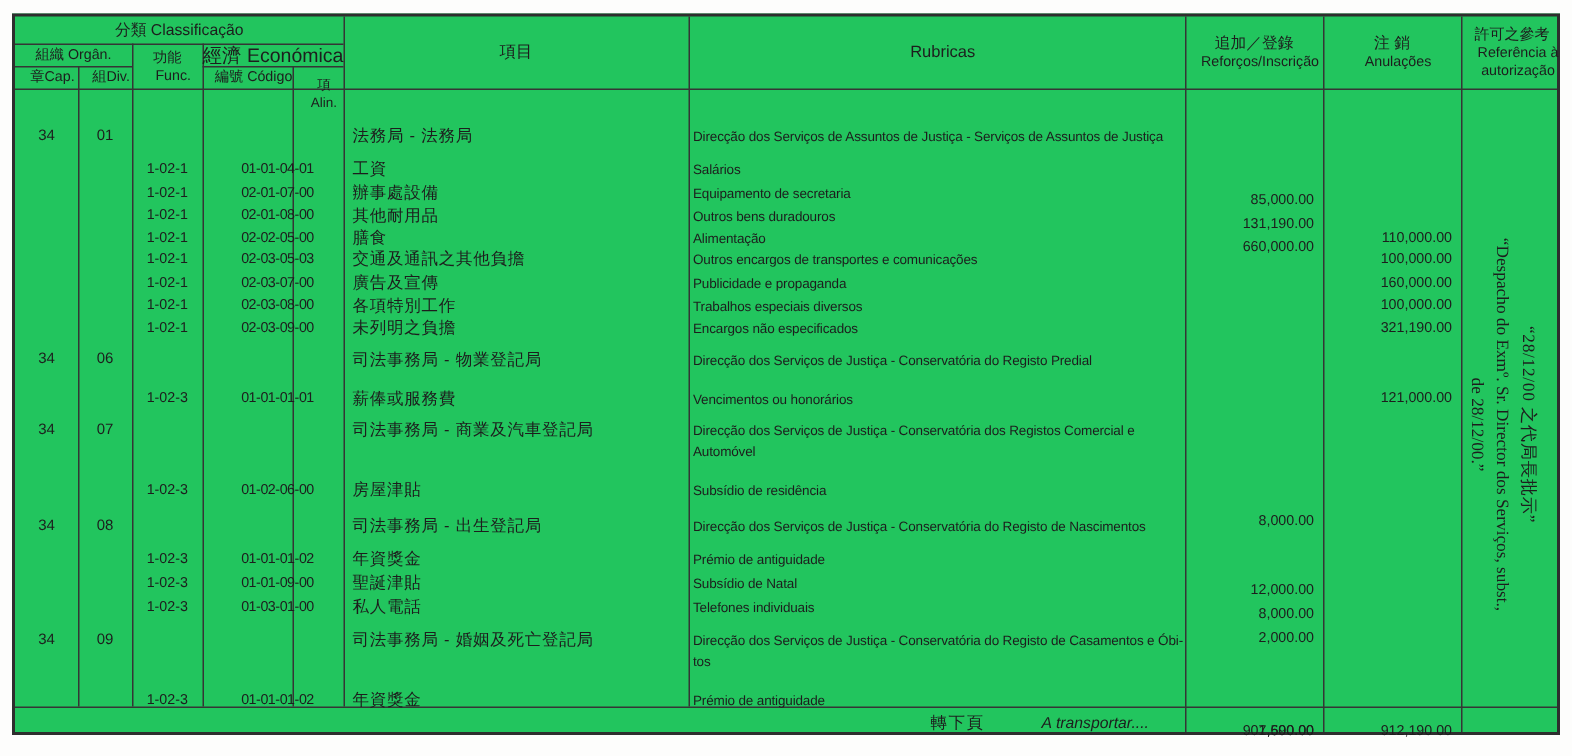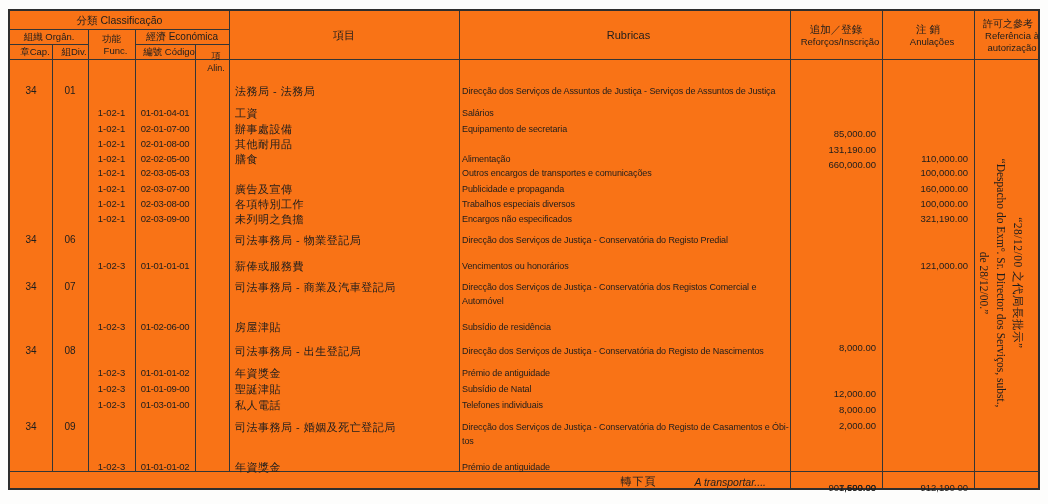--- a/index.html
+++ b/index.html
@@ -3,35 +3,35 @@
 <meta charset="utf-8">
 <style>
   html,body { margin:0; padding:0; }
   body {
     width:1048px; height:504px; position:relative;
     background:#fdfdfc; overflow:hidden;
     font-family:"Liberation Sans", sans-serif; color:#1d1d1d;
   }
   #doc {
     position:absolute; left:8px; top:9px; width:1032px; height:481px;
-    border:2px solid #2e2e2e; box-sizing:border-box; background:#f97316;
+    border:2px solid #2e2e2e; box-sizing:border-box; background:#22c55e;
   }
   .vline, .hline { position:absolute; background:#353535; }
   .vline { width:1px; }
   .hline { height:1px; }
   .hc { position:absolute; display:flex; flex-direction:column; align-items:center; justify-content:center; text-align:center; }
   .hc .zh { font-size:10.5px; line-height:13px; }
   .hc .pt { font-size:9.5px; line-height:12px;padding-left:8px; }
   .hc .big { font-size:11px; }
   .row { position:absolute; left:0; width:100%; height:16px; }
   .c { position:absolute; top:0; white-space:nowrap; line-height:14px; }
   .c.cap      { left:0;   width:42px; text-align:center; font-size:10px; }
   .c.div      { left:42px; width:36px; text-align:center; font-size:10px; }
   .c.func     { left:78px; width:47px; text-align:center; font-size:9.5px; }
-  .c.codigo   { left:125px; width:60px; text-align:center; font-size:9.5px; letter-spacing:-0.3px; }
+  .c.codigo   { left:125px; width:60px; text-align:center; font-size:9.5px; letter-spacing:-0.3px;padding-left:20px; }
   .c.item     { left:225px; width:224px; font-size:11px; letter-spacing:0.5px; }
   .c.rubrica  { left:452px; width:328px; font-size:9px;  letter-spacing:-0.1px; }
   .c.rubrica .r2 { line-height:15px; }
   .c.reforcos { left:780px; width:86px; text-align:right; font-size:9.5px;margin-top:21px; }
   .c.anulacoes{ left:872px; width:86px; text-align:right; font-size:9.5px; }
   #footer-row { position:absolute; left:0; top:460px; width:100%; height:21px; }
   #footer-label { position:absolute; left:0; top:0; width:768px; height:21px;
     display:flex; align-items:center; justify-content:flex-end; gap:38px; padding-right:12px; box-sizing:border-box; }
   #footer-label .zh { font-size:11px; letter-spacing:1px; }
   #footer-label .pt { font-size:10.5px; font-style:italic; }
@@ -69,21 +69,21 @@
       <span class="zh">分類 Classificação</span>
     </div>
   <div class="hc" style="left:0;top:18px;width:78px;height:15px">
       <span class="zh" style="font-size:9.5px">組織 Orgân.</span>
     </div>
   <div class="hc" style="left:78px;top:18px;width:47px;height:30px">
     <span class="zh" style="font-size:9.5px">功能</span>
     <span class="pt">Func.</span>
   </div>
   <div class="hc" style="left:125px;top:18px;width:94px;height:15px">
-      <span class="zh" style="font-size:10px">經濟 Económica</span>
+      <span class="zh" style="font-size:13px">經濟 Económica</span>
     </div>
   <div class="hc" style="left:0;top:33px;width:42px;height:15px">
       <span class="pt">章Cap.</span>
     </div>
   <div class="hc" style="left:42px;top:33px;width:36px;height:15px">
       <span class="pt">組Div.</span>
     </div>
   <div class="hc" style="left:125px;top:33px;width:60px;height:15px">
       <span class="pt">編號 Código</span>
     </div>
@@ -149,20 +149,24 @@
     </div>
     <div class="c reforcos">131,190.00</div>
     <div class="c anulacoes"></div>
   </div>
       <div class="row" style="top: 126px;">
     <div class="c cap"></div>
     <div class="c div"></div>
     <div class="c func">1-02-1</div>
     <div class="c codigo">02-01-08-00</div>
     <div class="c item">其他耐用品</div>
+    <div class="c rubrica">
+      <div class="r1">Outros bens duradouros</div>
+      <div class="r2"></div>
+    </div>
     <div class="c reforcos">660,000.00</div>
     <div class="c anulacoes"></div>
   </div>
       <div class="row" style="top: 141px;">
     <div class="c cap"></div>
     <div class="c div"></div>
     <div class="c func">1-02-1</div>
     <div class="c codigo">02-02-05-00</div>
     <div class="c item">膳食</div>
     <div class="c rubrica">
@@ -170,20 +174,21 @@
       <div class="r2"></div>
     </div>
     <div class="c reforcos"></div>
     <div class="c anulacoes">110,000.00</div>
   </div>
       <div class="row" style="top: 155px;">
     <div class="c cap"></div>
     <div class="c div"></div>
     <div class="c func">1-02-1</div>
     <div class="c codigo">02-03-05-03</div>
+    <div class="c item">交通及通訊之其他負擔</div>
     <div class="c rubrica">
       <div class="r1">Outros encargos de transportes e comunicações</div>
       <div class="r2"></div>
     </div>
     <div class="c reforcos"></div>
     <div class="c anulacoes">100,000.00</div>
   </div>
       <div class="row" style="top: 171px;">
     <div class="c cap"></div>
     <div class="c div"></div>

